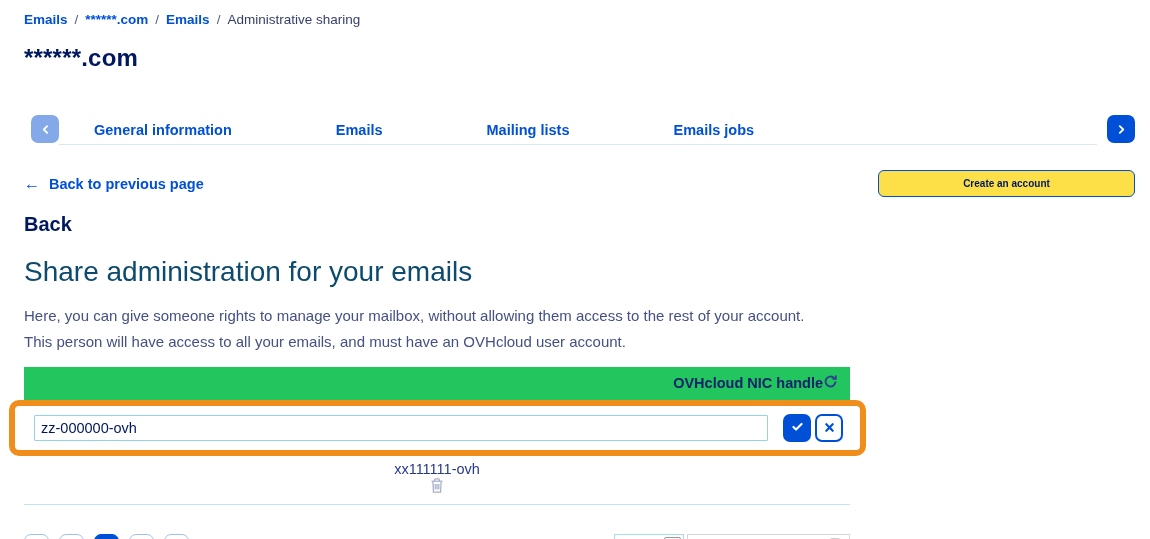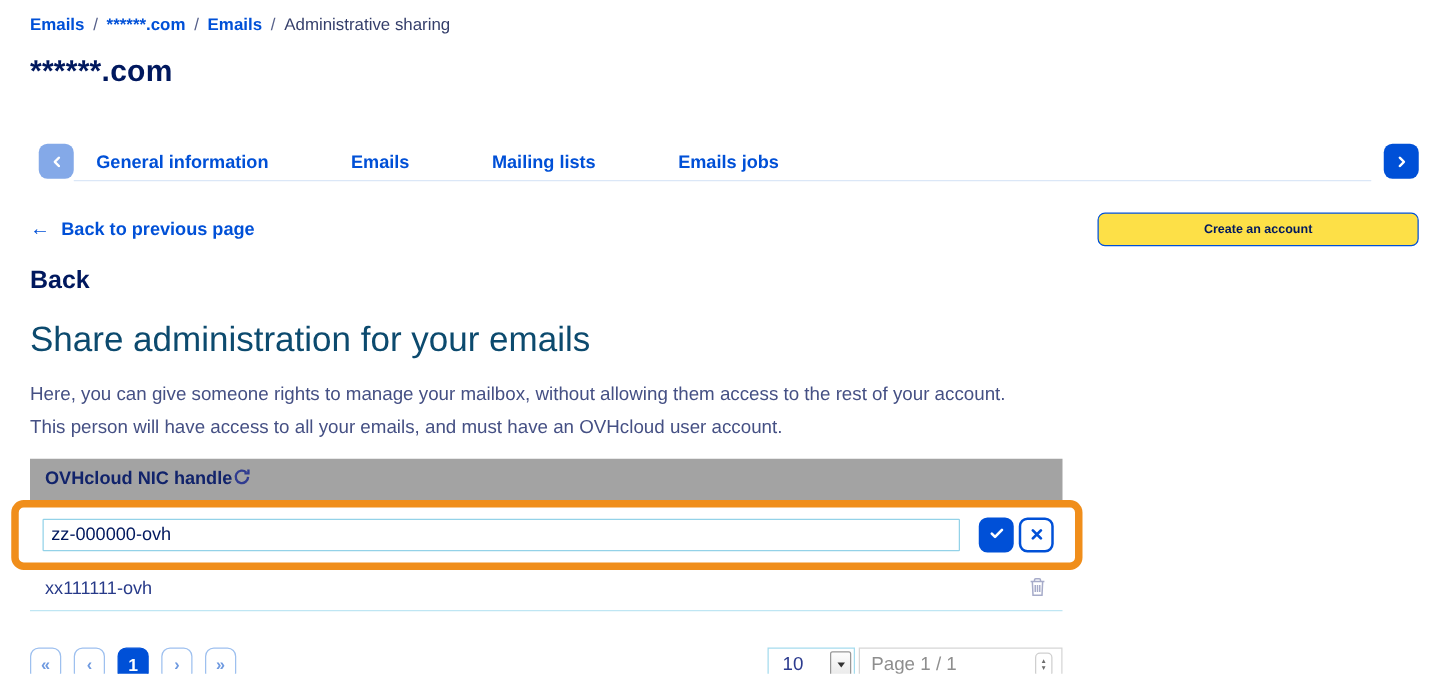--- a/index.html
+++ b/index.html
@@ -13,47 +13,47 @@
   .breadcrumb .crumb-current { color:#353f6b; }
 
   
   .domain-title { margin-top:17px; font-size:24px; font-weight:700; color:#00185e; letter-spacing:.2px; }
 
   
   .tabbar { display:flex; align-items:flex-start; margin-top:43px; margin-left:7px; height:30px; }
   .nav-btn { width:28px; height:28px; border:none; border-radius:7px; display:flex; align-items:center; justify-content:center; cursor:pointer; flex:0 0 auto; }
   .nav-btn.left { background:#84a9e8; }
   .nav-btn.right { background:#0050d7; margin-left:10px; }
-  .tabs { flex:1; align-self:stretch; display:flex; align-items:center; gap:66px; padding-left:18px; border-bottom:1px solid #dbe7f7; }
+  .tabs { flex:1; align-self:stretch; display:flex; align-items:center; gap:104px; padding-left:35px; border-bottom:1px solid #dbe7f7; }
   .tab { font-size:14.5px; font-weight:700; color:#0050d7; cursor:pointer; white-space:nowrap; }
 
   
   .back-row { display:flex; justify-content:space-between; align-items:center; margin-top:25px; }
   .back-link { display:flex; align-items:center; gap:9px; color:#0050d7; font-size:14.5px; font-weight:700; cursor:pointer; }
   .back-link .arrow { font-size:16px; font-weight:400; }
   .create-btn { width:257px; height:27px; background:#fde047; border:1.5px solid #0050d7; border-radius:6px; color:#00185e; font-size:10px; font-weight:700; font-family:"Liberation Sans",sans-serif; cursor:pointer; }
 
   .back-heading { margin-top:16px; font-size:20px; font-weight:700; color:#00185e; }
   .share-heading { margin-top:20px; font-size:28px; font-weight:400; color:#0c4a6e; }
   .description { margin-top:15px; width:812px; font-size:15px; line-height:1.7; color:#455084; }
 
   
   .nic-table { width:826px; margin-top:13px; }
-  .thead { display:flex; justify-content:flex-start; align-items:center; background:#a3a3a3; padding:7px 12px 8px 12px; }
+  .thead { display:flex; justify-content:flex-end; align-items:center; background:#22c55e; padding:7px 12px 8px 12px; }
   .thead .th-label { font-size:14.5px; font-weight:700; color:#11236b; }
   .refresh { background:none; border:none; cursor:pointer; display:flex; align-items:center; padding:0; }
 
   
   .annotation { margin:0 -16px 0 -15px; border:6px solid #f08e1b; border-radius:10px; padding:8px 17px 8px 19px; }
   .edit-row { display:flex; align-items:center; }
   .handle-input { flex:1; height:26px; border:1px solid #93d2e8; border-radius:1px; padding:0 6px; font-size:14.5px; color:#00185e; font-family:"Liberation Sans",sans-serif; outline:none; }
   .confirm-btn { width:28px; height:28px; margin-left:15px; background:#0050d7; border:2px solid #0050d7; border-radius:7px; display:flex; align-items:center; justify-content:center; cursor:pointer; flex:0 0 auto; }
   .cancel-btn { width:28px; height:28px; margin-left:4px; background:#fff; border:2px solid #0050d7; border-radius:7px; display:flex; align-items:center; justify-content:center; cursor:pointer; flex:0 0 auto; }
 
-  .trow { display:flex; justify-content:space-between; align-items:center; padding:5px 12px 7px 12px; border-bottom:1px solid #bfe6f3; }
+  .trow { display:flex; align-items:center; padding:5px 12px 7px 12px; border-bottom:1px solid #bfe6f3;flex-direction:column; }
   .trow .handle { font-size:14.5px; color:#273a89; }
   .trash-btn { background:none; border:none; cursor:pointer; padding:0; display:flex; align-items:center; }
 
   
   .footer { width:826px; margin-top:29px; display:flex; align-items:center; }
   .pager { display:flex; gap:10px; }
   .page-btn { width:25px; height:27px; background:#fff; border:1px solid #9ec0ef; border-radius:7px; color:#6f9ae0; font-size:13px; font-weight:700; font-family:"Liberation Sans",sans-serif; cursor:pointer; display:flex; align-items:center; justify-content:center; }
   .page-btn.active { background:#0050d7; border-color:#0050d7; color:#fff; font-size:14px; }
   .footer .spacer { flex:1; }
   .size-select { width:70px; height:27px; border:1px solid #a5dcee; background:#fff; display:flex; align-items:center; cursor:pointer; }

